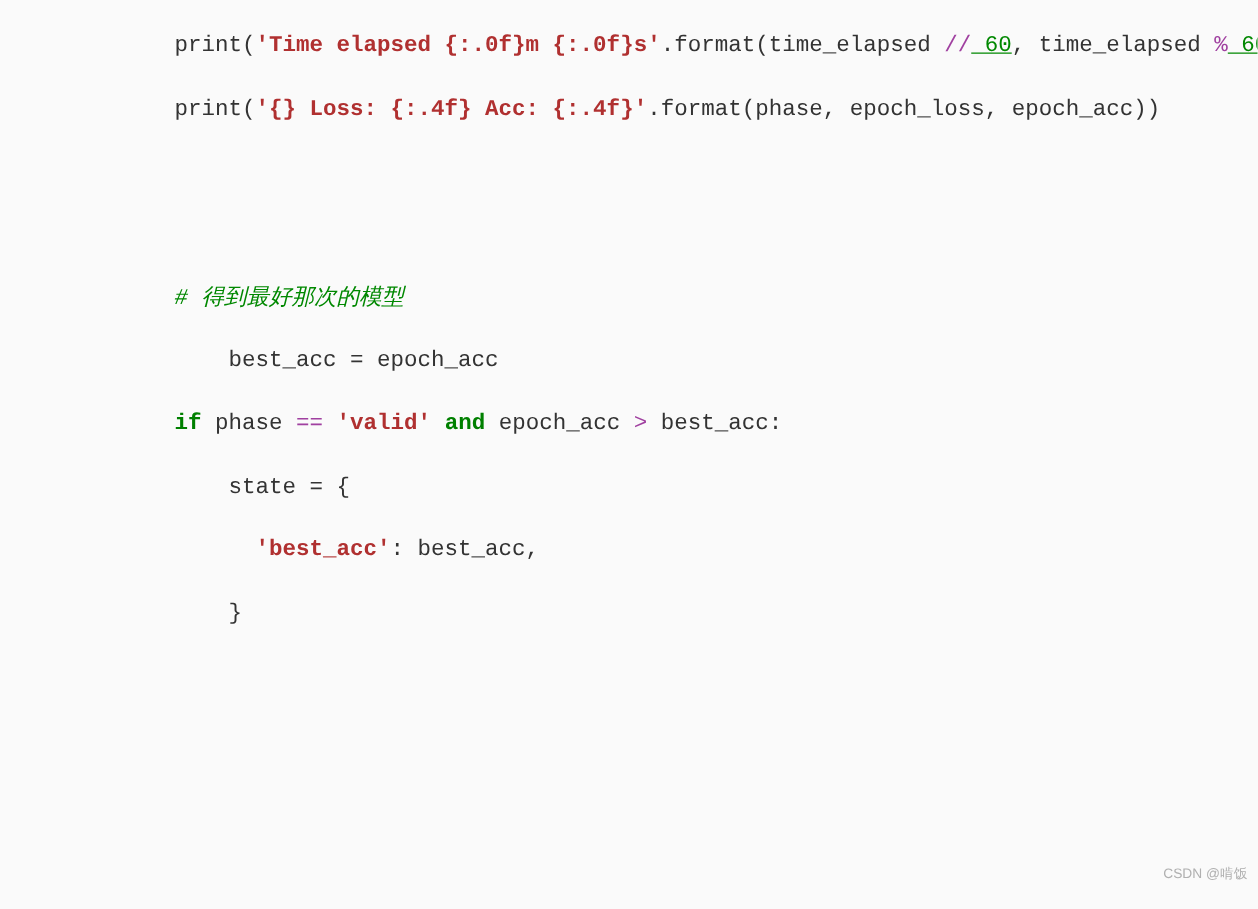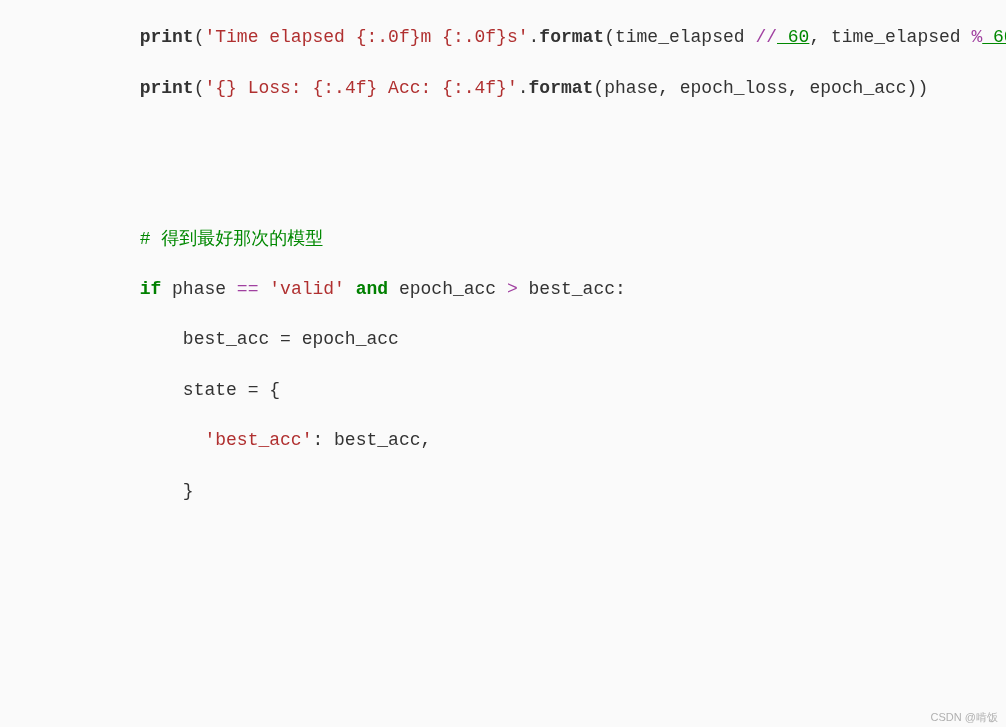--- a/index.html
+++ b/index.html
@@ -7,45 +7,45 @@
       background: #fafafa;
       font-family: Consolas, 'Courier New', monospace;
       font-size: 18px;
       line-height: 1.4;
       color: #333;
       position: relative;
     }
     .code-container { padding: 0 0 20px 10px; white-space: pre; }
     .line { display: block; }
     .kw { color: #008000; font-weight: bold; }
-    .str { color: #b03030; }
-    .cmt { color: #008800; }
+    .str { color: #b03030; font-weight: bold; }
+    .cmt { color: #008800; font-style: italic; }
     .num { color: #008800; text-decoration: underline; }
     .op { color: #a040a0; }
-    .fn { color: #333; font-weight: bold; }
+    .fn { color: #333; }
     .watermark {
       position: fixed;
       right: 8px;
-      bottom: 2px;
+      bottom: 20px;
       font-size: 11px;
       color: #b0b0b0;
       font-family: sans-serif;
     }
   </style>
 </head>
 <body>
 
 <div class="code-container">
 <span class="line"><span>            </span><span class="fn">print</span><span>(</span><span class="str">'Time elapsed {:.0f}m {:.0f}s'</span><span>.</span><span class="fn">format</span><span>(time_elapsed </span><span class="op">//</span><span class="num"> 60</span><span>, time_elapsed </span><span class="op">%</span><span class="num"> 60</span></span>
 <span class="line"><span>            </span><span class="fn">print</span><span>(</span><span class="str">'{} Loss: {:.4f} Acc: {:.4f}'</span><span>.</span><span class="fn">format</span><span>(phase, epoch_loss, epoch_acc))</span></span>
 <span class="line"> </span>
 <span class="line"> </span>
 <span class="line"><span>            </span><span class="cmt"># 得到最好那次的模型</span></span>
+<span class="line"><span>                best_acc = epoch_acc</span></span>
 <span class="line"><span>            </span><span class="kw">if</span><span> phase </span><span class="op">==</span><span> </span><span class="str">'valid'</span><span> </span><span class="kw">and</span><span> epoch_acc </span><span class="op">&gt;</span><span> best_acc:</span></span>
-<span class="line"><span>                best_acc = epoch_acc</span></span>
 <span class="line"><span>                state = {</span></span>
 <span class="line"><span>                  </span><span class="str">'best_acc'</span><span>: best_acc,</span></span>
 <span class="line"><span>                }</span></span>
 
 
 
 
 
 
 

